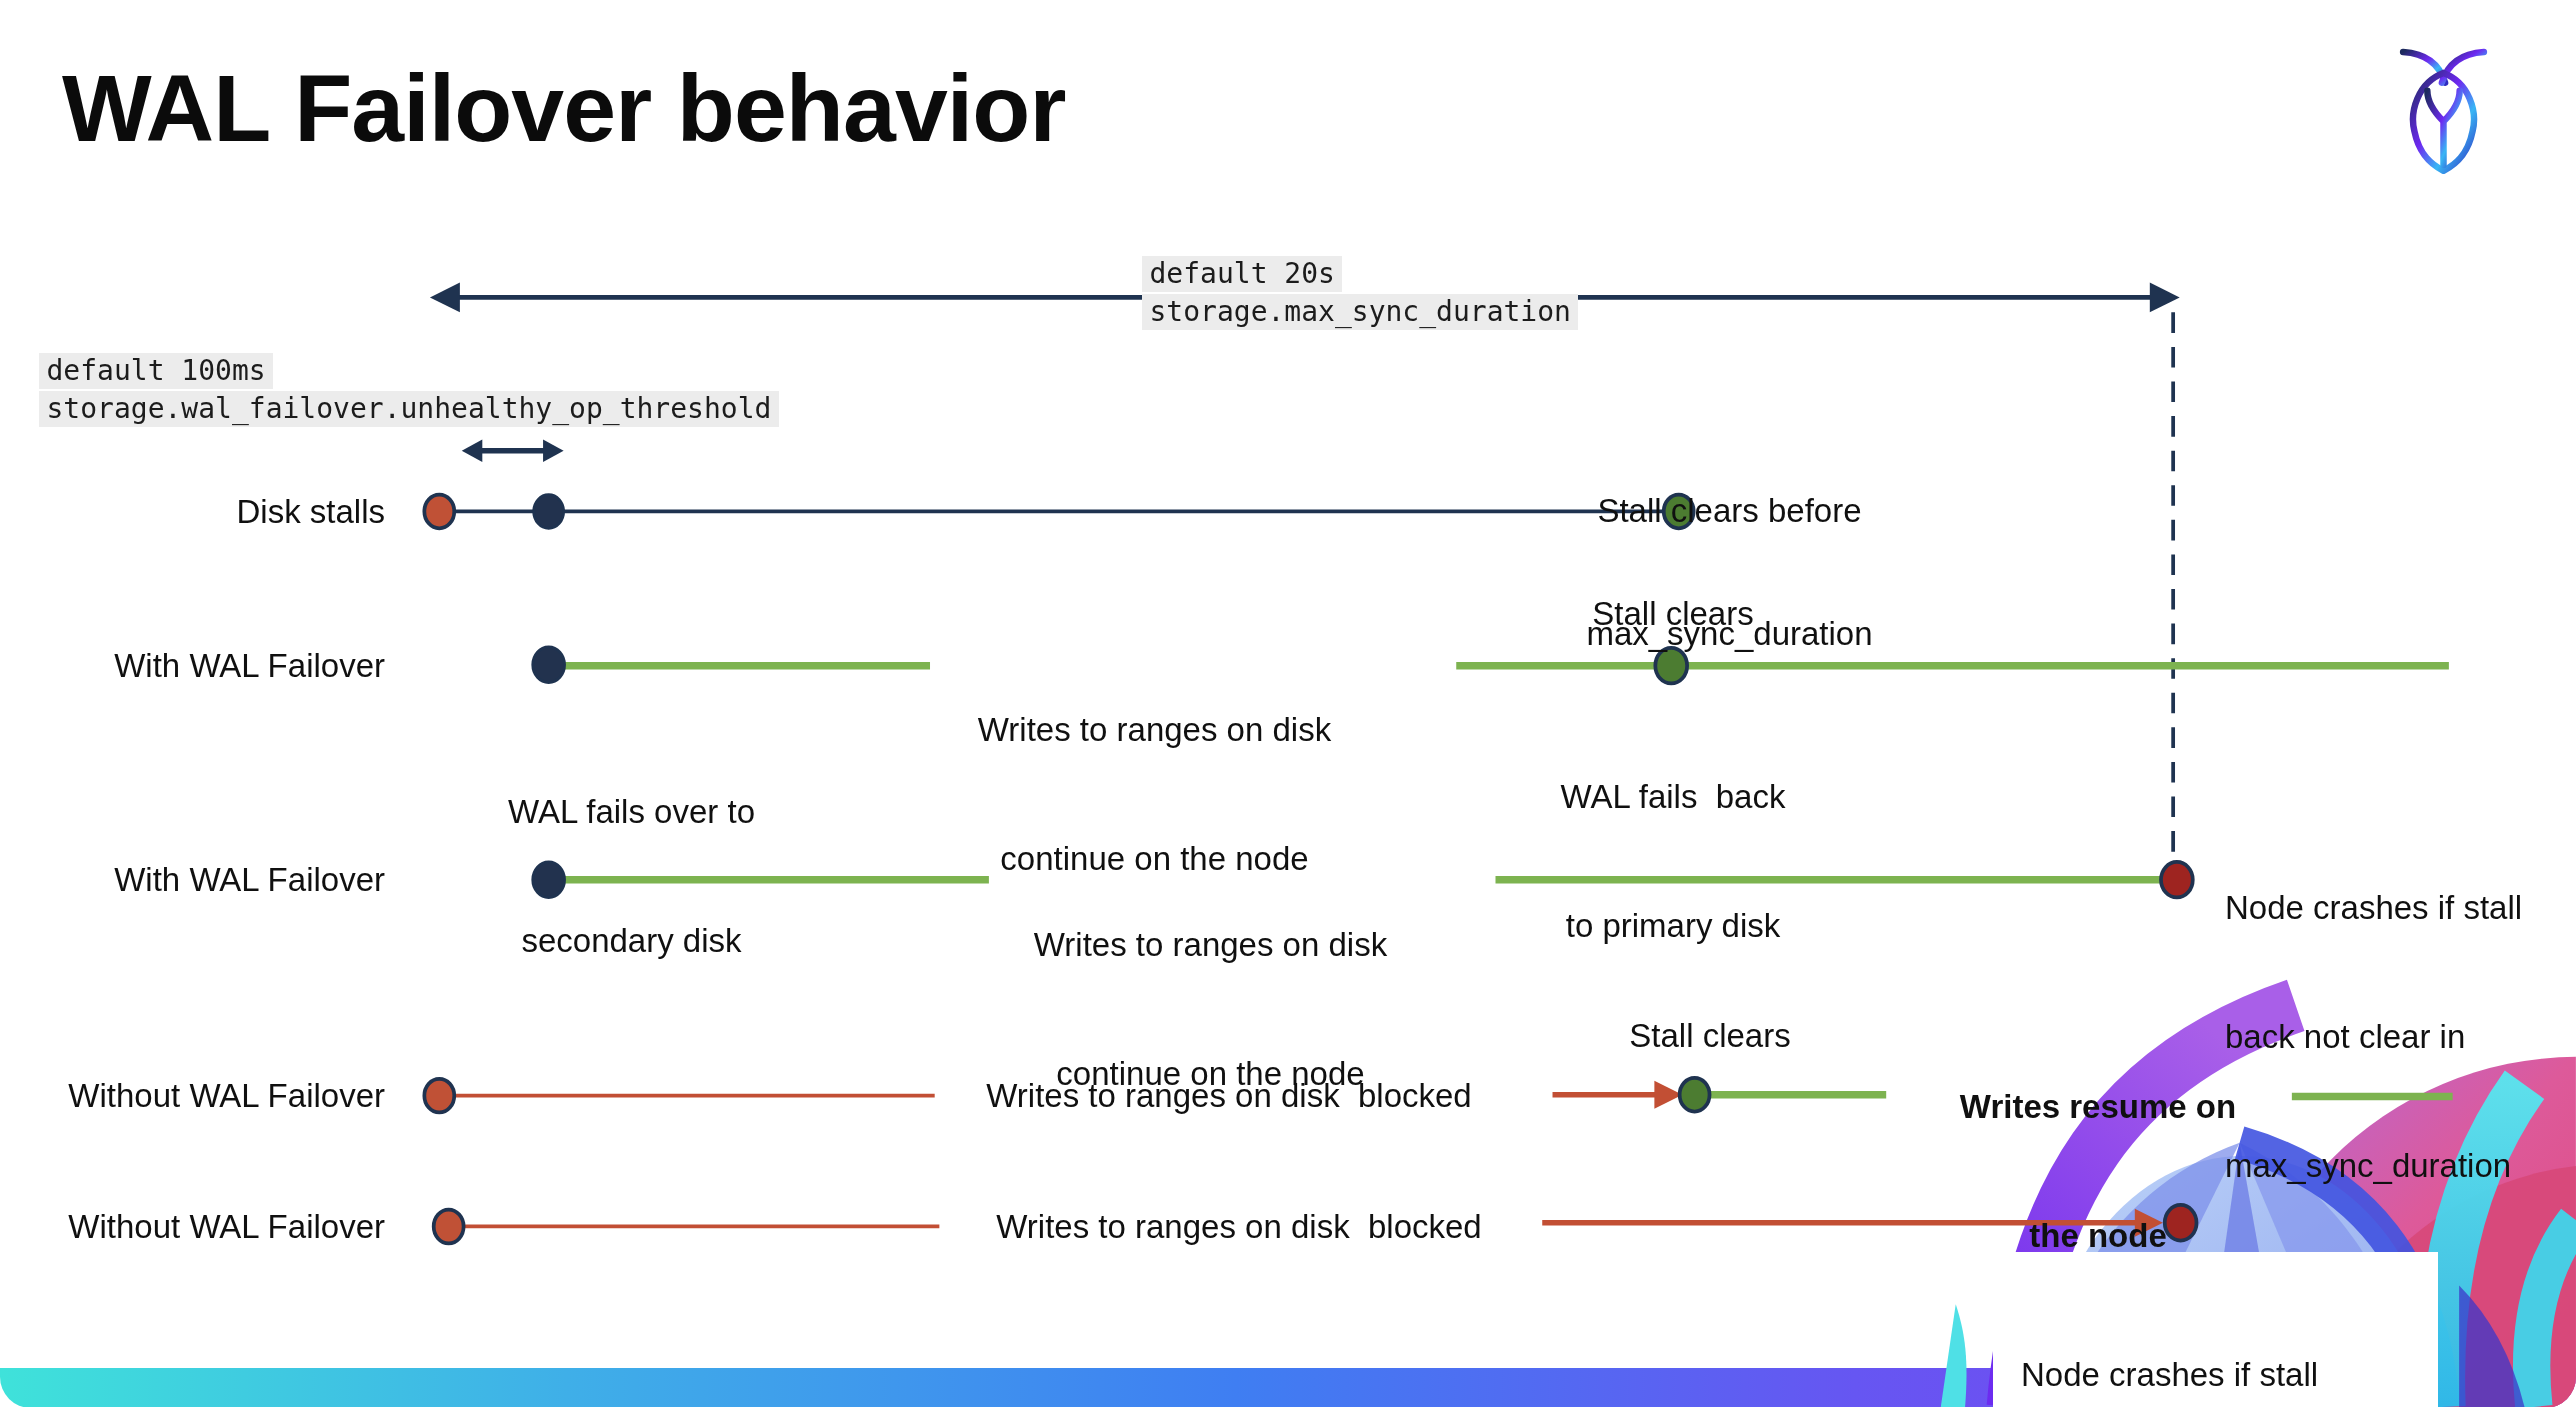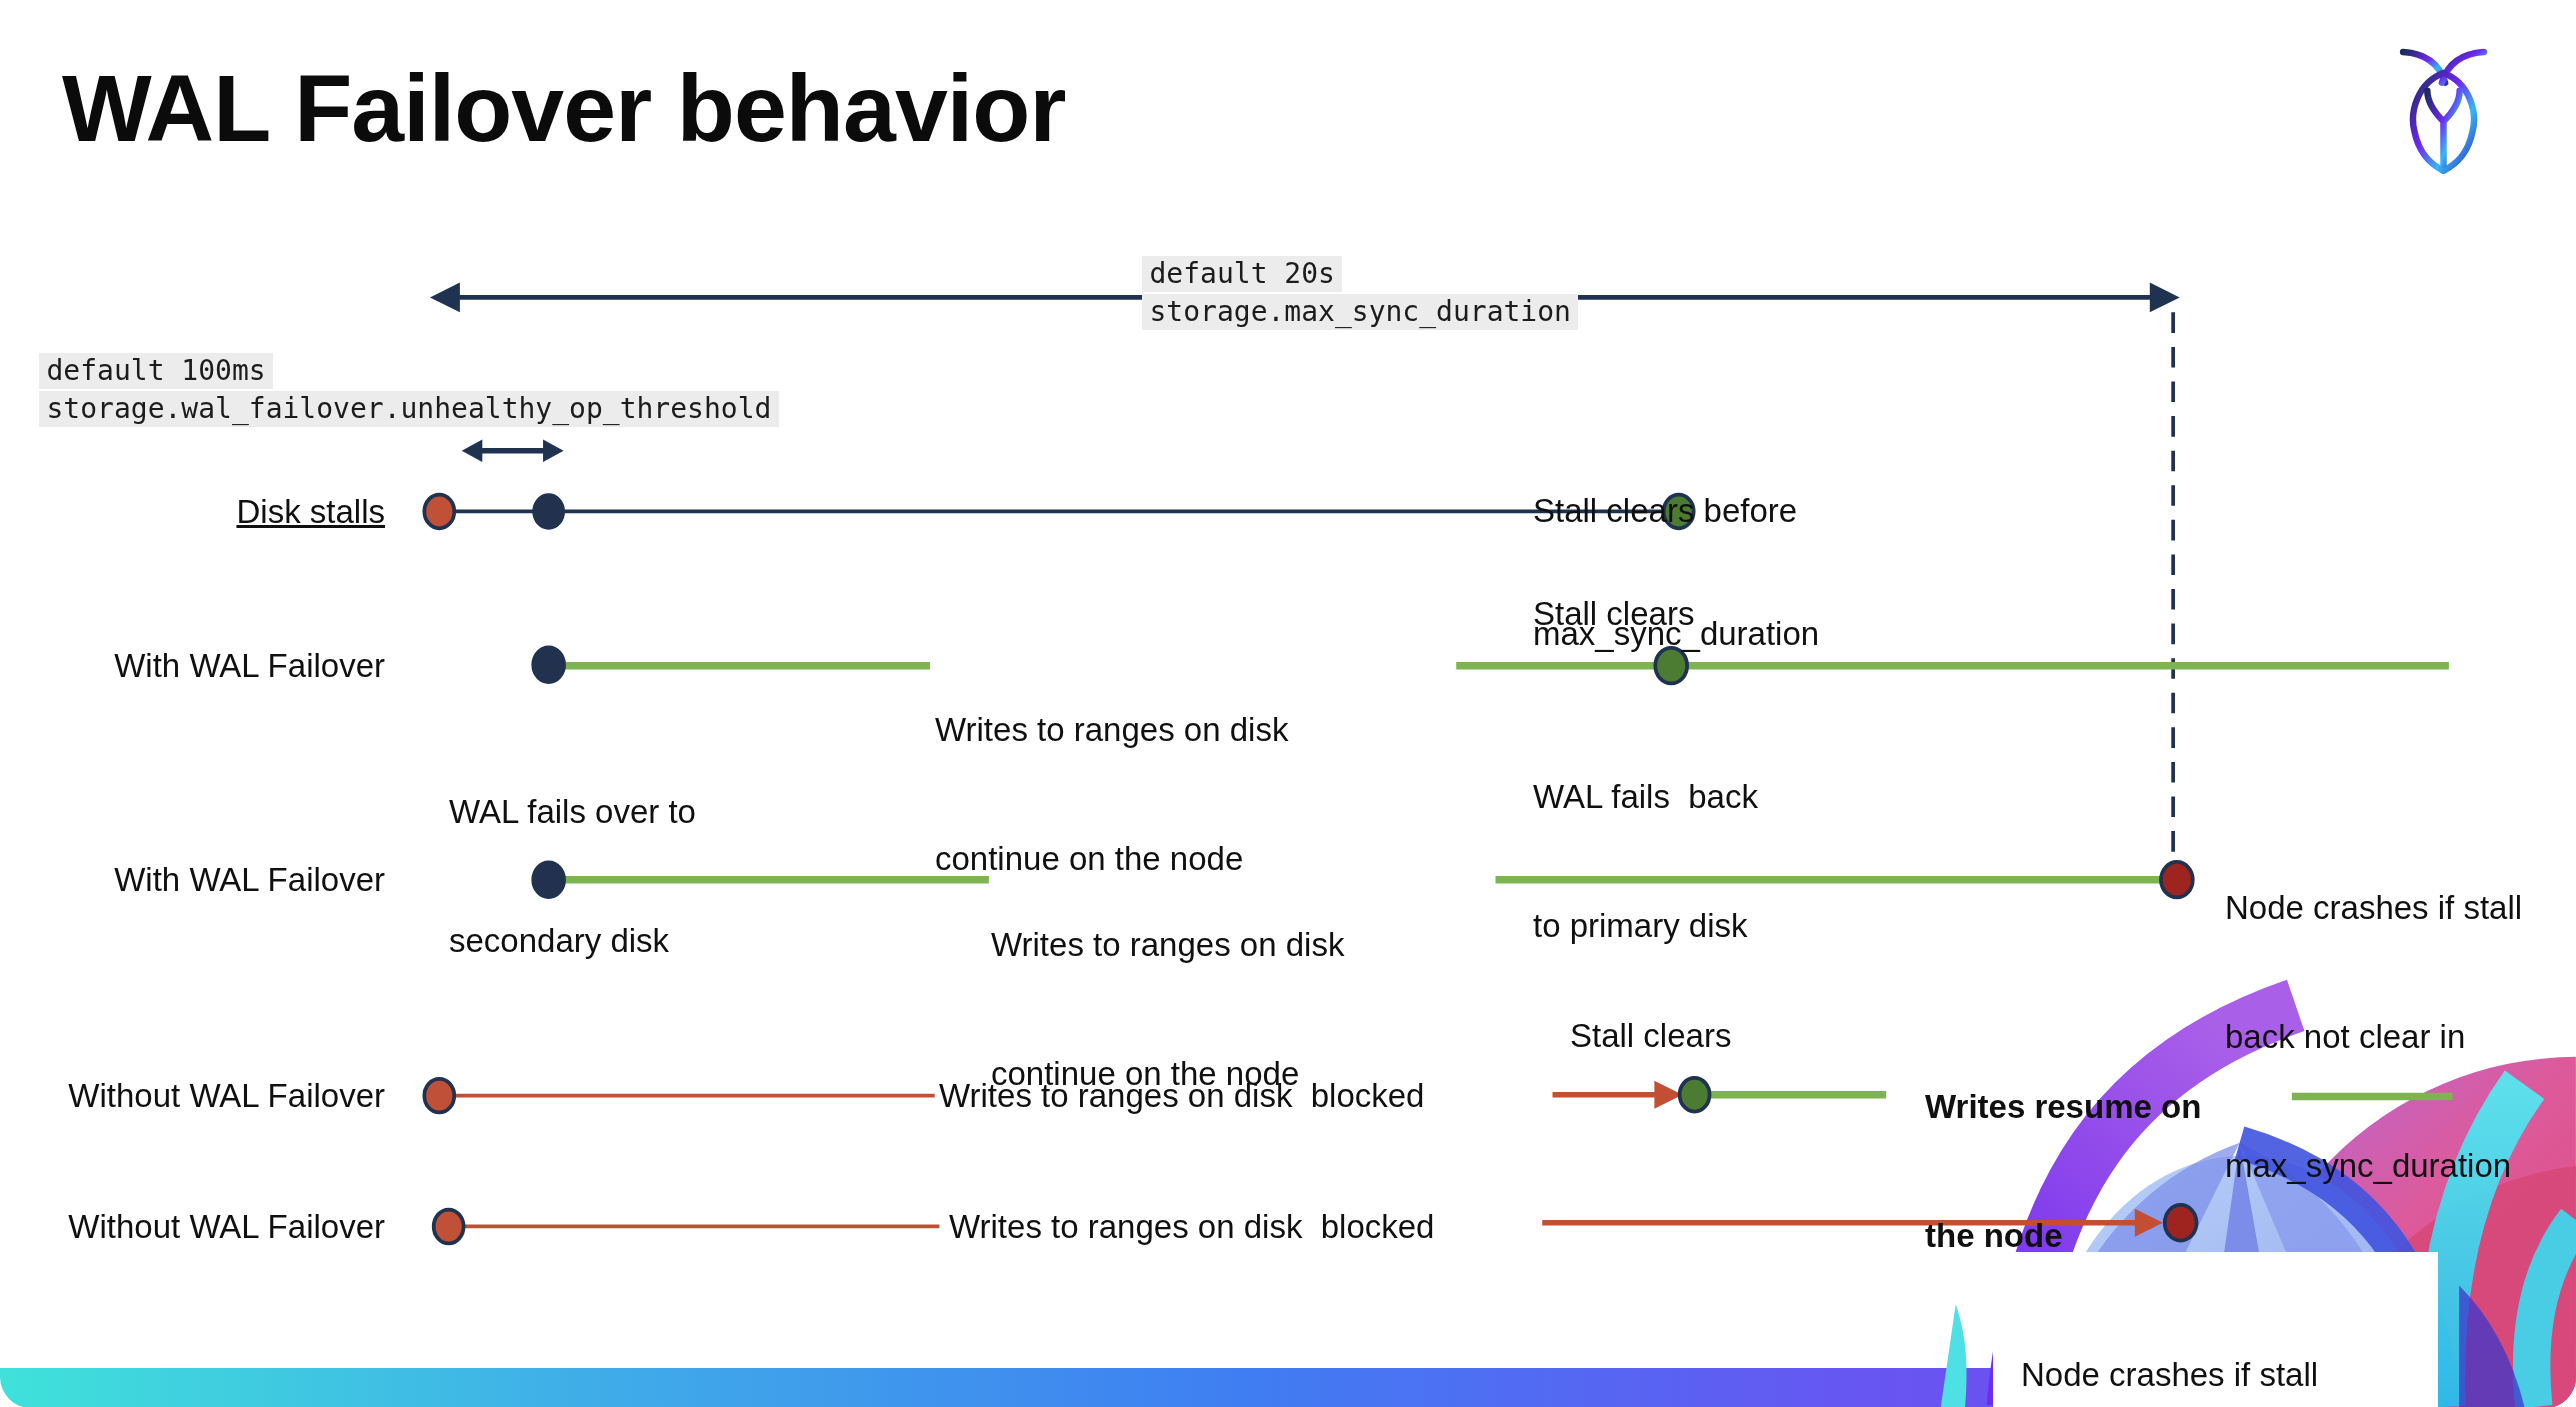--- a/index.html
+++ b/index.html
@@ -1,21 +1,21 @@
 <!DOCTYPE html>
 <html style="font-size:15px"><head>
 <meta charset="utf-8">
 <style>
   html,body{margin:0;padding:0;background:#ffffff;}
   .canvas{position:relative;width:2576px;height:1408px;background:#fff;overflow:hidden;
           font-family:"Liberation Sans",sans-serif;color:#101010;border-radius:31px;}
   .abs{position:absolute;}
   .title{font-size:95px;font-weight:bold;letter-spacing:-0.9px;color:#0b0b0b;white-space:nowrap;}
   .t{position:absolute;font-size:33px;line-height:41px;color:#101010;white-space:pre;z-index:6;}
-  .center{text-align:left;}
+  .center{text-align:center;}
   .lane-label{position:absolute;left:0;width:385px;text-align:right;font-size:33px;line-height:41px;z-index:6;white-space:pre;}
   .cfg{position:absolute;display:flex;flex-direction:column;align-items:flex-start;gap:2px;z-index:7;}
   .cfg div{font-family:"DejaVu Sans Mono","Liberation Mono",monospace;font-size:28px;line-height:32px;
            background:#ececec;color:#1c1c1c;padding:1.9px 7.5px;white-space:pre;}
   .whitebox{position:absolute;left:1993px;top:1252px;width:445px;height:155px;background:#ffffff;z-index:4;}
   .whitebox .inner{padding:13px 0 0 28px;font-size:33px;line-height:44px;white-space:pre;}
   .bottom-bar{position:absolute;left:0;top:1368px;width:2576px;height:39px;z-index:1;
     background:linear-gradient(90deg,#3fe2da 0%,#3fafe8 22%,#3f7ef2 48%,#6656f2 72%,#7e40f0 100%);}
   svg{display:block;}
   #diagram-svg{position:absolute;left:0;top:0;z-index:5;}
@@ -138,21 +138,21 @@
 
   <div class="cfg" style="left:1142px;top:256px;">
     <div>default 20s</div>
     <div>storage.max_sync_duration</div>
   </div>
   <div class="cfg" style="left:39px;top:353px;">
     <div>default 100ms</div>
     <div>storage.wal_failover.unhealthy_op_threshold</div>
   </div>
 
-  <div class="lane-label" style="top:491px;text-decoration:underline;">Disk stalls</div>
+  <div class="lane-label" style="top:491px;">Disk stalls</div>
   <div class="lane-label" style="top:645px;">With WAL Failover</div>
   <div class="lane-label" style="top:859px;">With WAL Failover</div>
   <div class="lane-label" style="top:1075px;">Without WAL Failover</div>
   <div class="lane-label" style="top:1206px;">Without WAL Failover</div>
 
   <div class="t center" style="left:1533px;top:408px;width:393px;">
     <div>Stall clears before</div>
     <div>max_sync_duration</div>
   </div>
 

